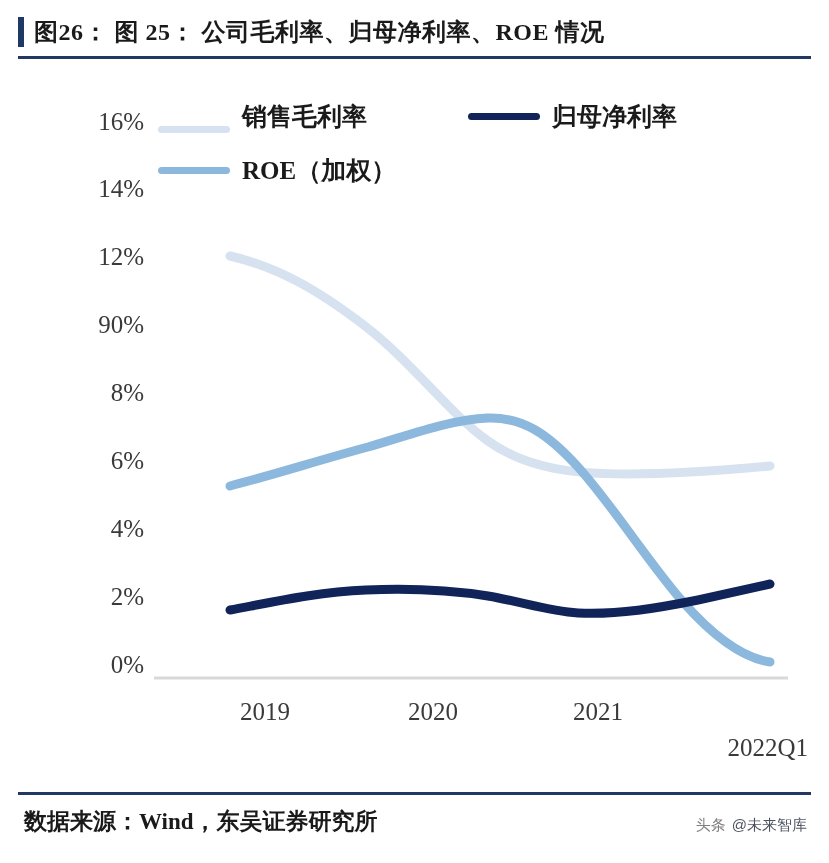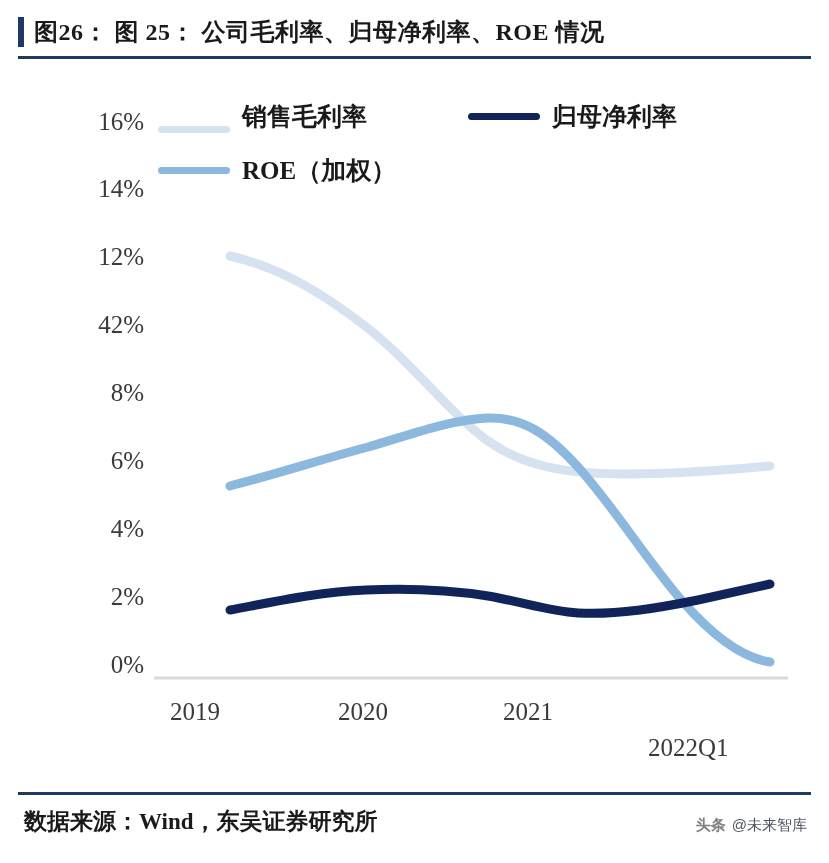--- a/index.html
+++ b/index.html
@@ -77,21 +77,21 @@
     top: 816px;
     display: flex;
     align-items: center;
     gap: 6px;
     opacity: 0.75;
   }
   .watermark .wm-mark {
     font-family: "Liberation Sans", sans-serif;
     font-size: 15px;
     color: #555;
-    font-weight: bold;
+    font-weight: normal;
   }
   .watermark .wm-text {
     font-family: "Liberation Sans", sans-serif;
     font-size: 15px;
     color: #0f172a;
   }
 
   
   .chart-wrap {
     position: absolute;
@@ -137,21 +137,21 @@
   .lg3 { left: 140px; top: 92px; }
 
   .axis-label {
     position: absolute;
     font-family: "Liberation Serif", serif;
     font-size: 25px;
     color: #3a3a3a;
     white-space: nowrap;
   }
   .y-label { text-align: right; }
-  .x-label { text-align: left; }
+  .x-label { text-align: right; }
 </style>
 </head>
 <body>
 
 <div class="page">
 
   <div class="title-bar">
     <div class="title-accent"></div>
     <div class="title-text">图26： 图 25： 公司毛利率、归母净利率、ROE 情况</div>
   </div>
@@ -167,21 +167,21 @@
       <path d="M 212,194 C 260,205 300,228 347,264 C 395,301 430,350 470,379 C 510,408 560,412 610,412 C 660,412 710,408 752,404" fill="none" stroke="#d6e2f0" stroke-width="9" stroke-linecap="round"></path>
 
       <path d="M 212,424 C 258,412 305,397 350,385 C 392,373 430,358 470,356 C 505,355 530,372 560,405 C 596,445 630,500 665,540 C 695,574 725,596 752,600" fill="none" stroke="#8cb8dd" stroke-width="9" stroke-linecap="round"></path>
 
       <path d="M 212,548 C 255,540 300,530 348,528 C 392,526 432,528 470,534 C 505,540 530,549 560,551 C 600,553 640,546 680,538 C 712,531 735,526 752,522" fill="none" stroke="#11245a" stroke-width="9" stroke-linecap="round"></path>
     </svg>
 
     <div class="axis-label y-label" style="left:46px; top:46px; width:80px;">16%</div>
     <div class="axis-label y-label" style="left:46px; top:113px; width:80px;">14%</div>
     <div class="axis-label y-label" style="left:46px; top:181px; width:80px;">12%</div>
-    <div class="axis-label y-label" style="left:46px; top:249px; width:80px;">42%</div>
+    <div class="axis-label y-label" style="left:46px; top:249px; width:80px;">90%</div>
     <div class="axis-label y-label" style="left:46px; top:317px; width:80px;">8%</div>
     <div class="axis-label y-label" style="left:46px; top:385px; width:80px;">6%</div>
     <div class="axis-label y-label" style="left:46px; top:453px; width:80px;">4%</div>
     <div class="axis-label y-label" style="left:46px; top:521px; width:80px;">2%</div>
     <div class="axis-label y-label" style="left:46px; top:589px; width:80px;">0%</div>
 
     <div class="axis-label x-label" style="left:152px; top:636px; width:120px;">2019</div>
     <div class="axis-label x-label" style="left:320px; top:636px; width:120px;">2020</div>
     <div class="axis-label x-label" style="left:485px; top:636px; width:120px;">2021</div>
     <div class="axis-label x-label" style="left:630px; top:672px; width:160px;">2022Q1</div>

